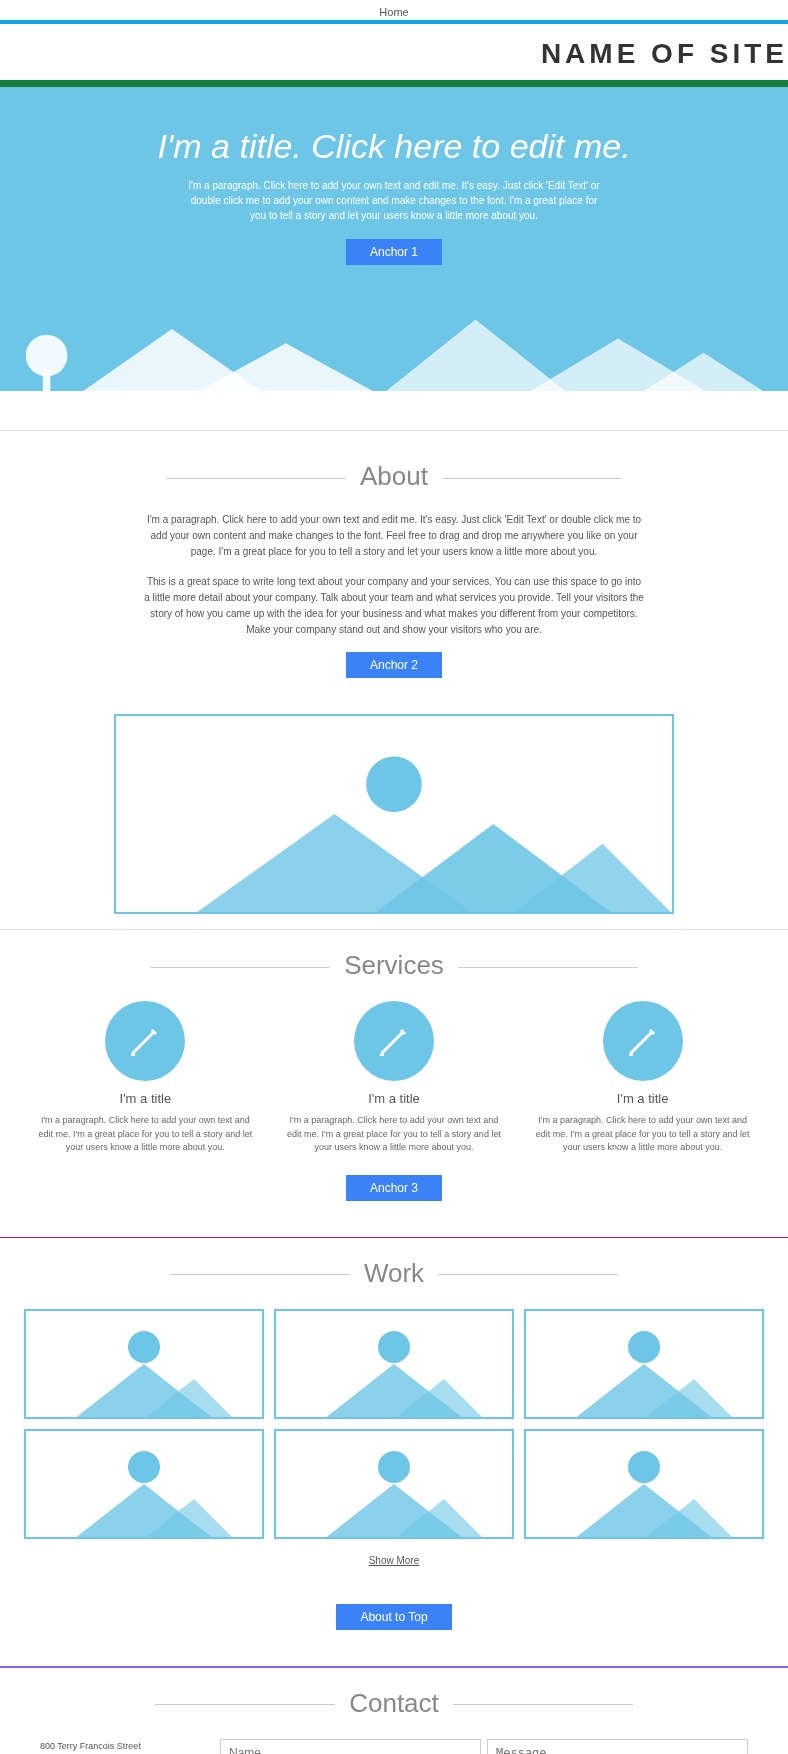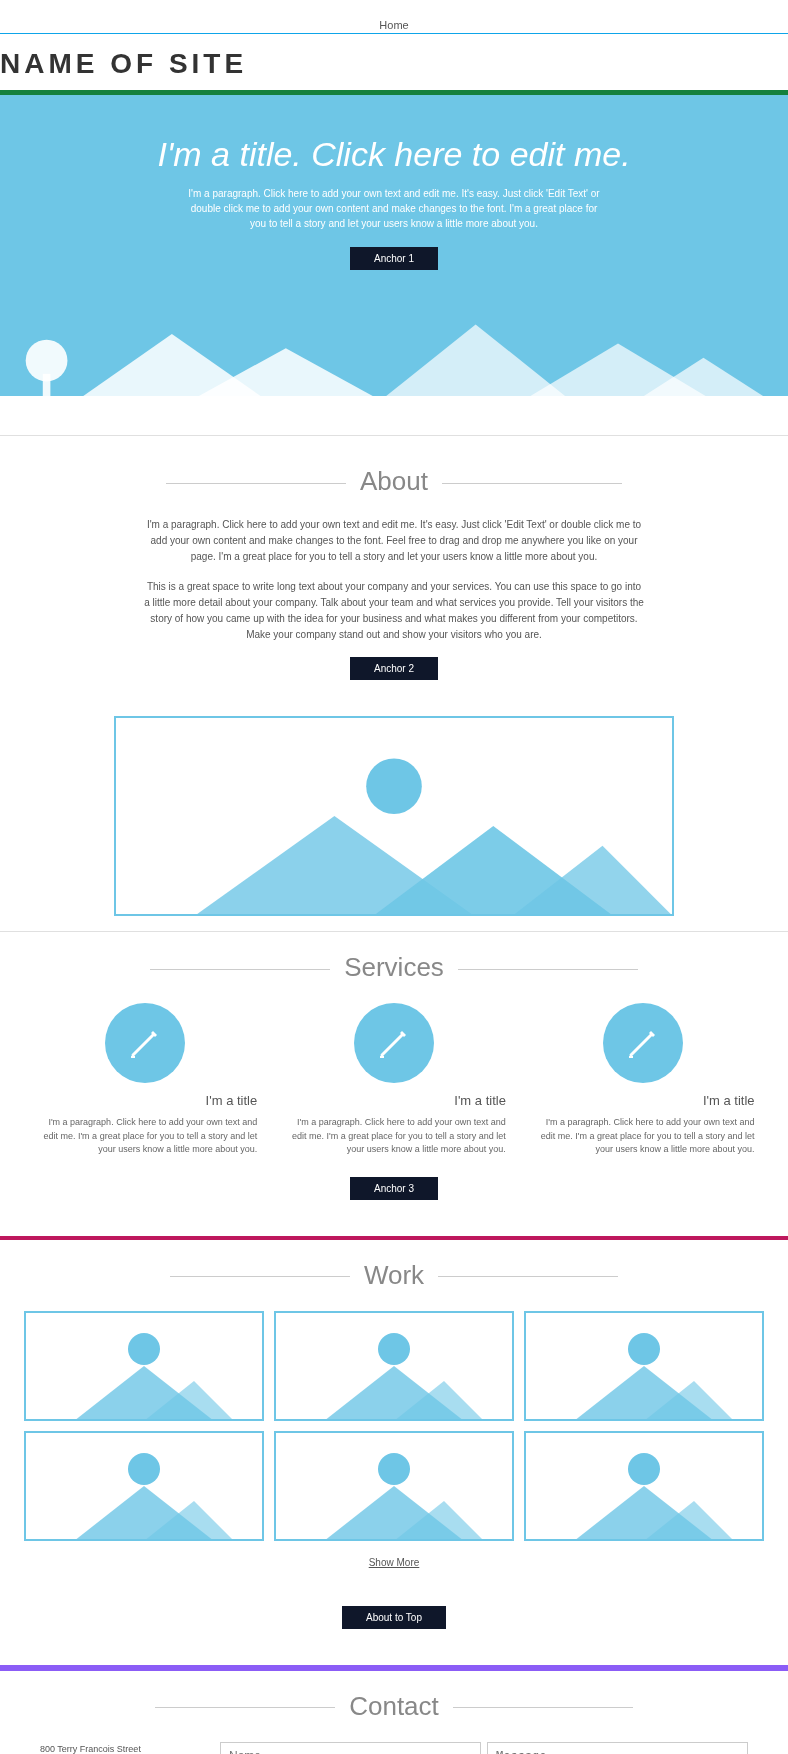--- a/index.html
+++ b/index.html
@@ -1,29 +1,29 @@
 <!DOCTYPE html>
 <html><head>
   <meta charset="utf-8">
   <style>
     * { box-sizing: border-box; margin: 0; padding: 0; }
     body { font-family: Arial, sans-serif; background: #fff; width: 788px; margin: 0 auto; }
 
     
     .top-nav {
       text-align: center;
-      padding: 19px 0 2px;
+      padding: 6px 0 2px;
       font-size: 11px;
       color: #555;
-      border-bottom: 1px solid #0ea5e9;
+      border-bottom: 4px solid #0ea5e9;
     }
     .site-header {
-      text-align: left;
+      text-align: right;
       padding: 14px 0 10px;
-      border-bottom: 5px solid #15803d;
+      border-bottom: 7px solid #15803d;
     }
     .site-title {
       font-size: 28px;
       font-weight: bold;
       letter-spacing: 4px;
       color: #333;
       text-transform: uppercase;
     }
 
     
@@ -43,23 +43,23 @@
     }
     .hero-para {
       font-size: 10px;
       color: #fff;
       max-width: 420px;
       margin: 0 auto 16px;
       line-height: 1.5;
     }
     .btn-anchor {
       display: inline-block;
-      background: #0f172a;
+      background: #3b82f6;
       color: #fff;
-      font-size: 10px;
+      font-size: 12px;
       padding: 6px 24px;
       margin-bottom: 16px;
       cursor: pointer;
       border: none;
     }
     .hero-mountains {
       position: relative;
       height: 100px;
       margin-top: 10px;
     }
@@ -109,31 +109,31 @@
     }
     .large-img-placeholder {
       width: 560px;
       height: 200px;
       margin: 20px auto 0;
     }
 
     
     .services-section {
       padding: 20px 21px 20px;
-      border-bottom: 4px solid #be185d;
+      border-bottom: 1px solid #be185d;
       text-align: center;
     }
     .services-grid {
       display: flex;
       justify-content: space-around;
       margin: 20px 0;
     }
     .service-item {
       width: 30%;
-      text-align: right;
+      text-align: center;
     }
     .service-icon {
       width: 80px;
       height: 80px;
       border-radius: 50%;
       background: #6ec6e6;
       margin: 0 auto 10px;
       display: flex;
       align-items: center;
       justify-content: center;
@@ -145,21 +145,21 @@
     }
     .service-para {
       font-size: 9px;
       color: #666;
       line-height: 1.5;
     }
 
     
     .work-section {
       padding: 20px 24px 20px;
-      border-bottom: 6px solid #8b5cf6;
+      border-bottom: 2px solid #8b5cf6;
       text-align: center;
     }
     .work-grid {
       display: grid;
       grid-template-columns: repeat(3, 1fr);
       gap: 10px;
       margin: 16px 0;
     }
     .work-thumb {
       border: 2px solid #6ec6e6;

